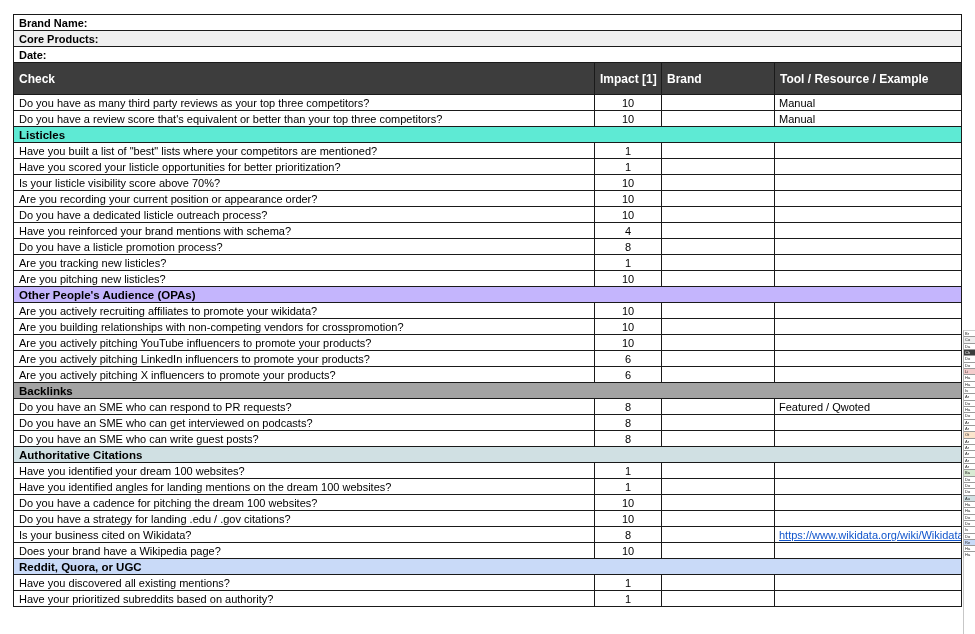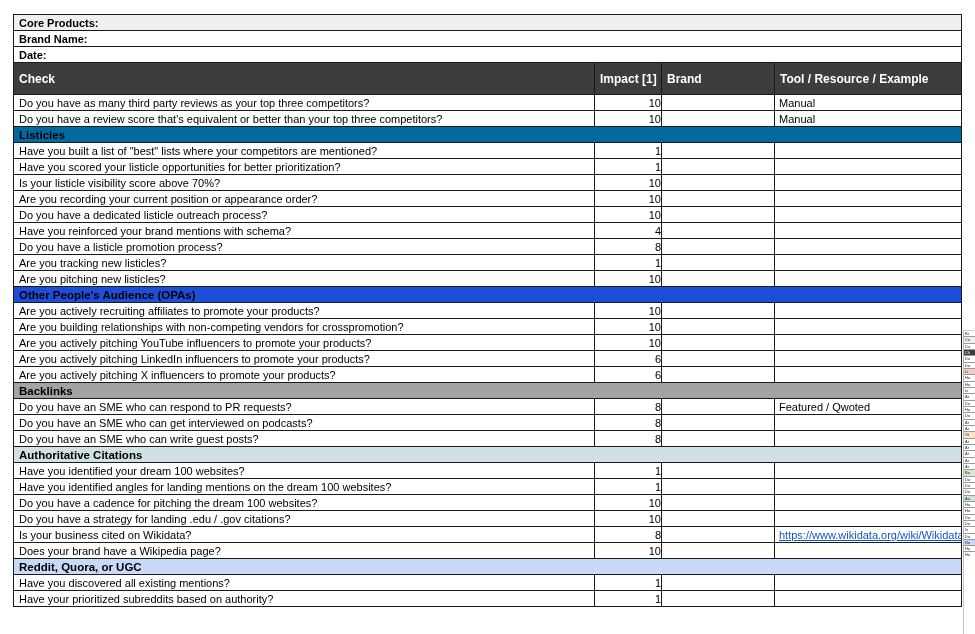--- a/index.html
+++ b/index.html
@@ -13,21 +13,21 @@
                    font-size:11px; color:#000; vertical-align:middle; }
 
   td.meta-cell { font-weight:bold; font-size:12px; padding:1px 0 1px 5px; height:16px; }
   tr.meta-row td { height:16px; }
 
   tr.header-row td { background:#3d3d3d; color:#ffffff; font-weight:bold;
                      font-size:12px; height:32px; padding-left:5px; }
 
   tr.item-row td { height:16px; }
   td.check-cell  { padding-left:5px; }
-  td.impact-cell { text-align:right;margin-left:48px; }
+  td.impact-cell { text-align:center;margin-left:48px; }
   td.status-cell { }
   td.tool-cell   { padding-left:4px;margin-left:48px; }
   td.tool-cell a { color:#1155cc; text-decoration:underline; }
 
   tr.section-row td { font-weight:bold; font-size:11.5px; padding-left:5px; height:16px; }
 
   
   #minimap { position:absolute; left:963px; top:330px; width:12px; height:228px;
              overflow:hidden; border-left:1px solid #b5b5b5; border-top:1px solid #cfcfcf;
              background:#fff; }
@@ -43,24 +43,24 @@
 
   <table class="sheet">
     <colgroup>
       <col style="width:581px">
         <col style="width:67px">
         <col style="width:113px">
         <col style="width:187px">
     </colgroup>
     <tbody id="sheet-body">
         <tr class="meta-row">
+          <td class="meta-cell" colspan="4">Brand Name:</td>
+        </tr>
+        <tr class="meta-row">
           <td class="meta-cell" colspan="4" style="background: rgb(239, 239, 239);">Core Products:</td>
-        </tr>
-        <tr class="meta-row">
-          <td class="meta-cell" colspan="4">Brand Name:</td>
         </tr>
         <tr class="meta-row">
           <td class="meta-cell" colspan="4">Date:</td>
         </tr>
         <tr class="header-row">
           <td class="">Check</td>
           <td class="">Impact [1]</td>
           <td class="">Brand</td>
           <td class="">Tool / Resource / Example</td>
         </tr>
@@ -70,21 +70,21 @@
           <td class="status-cell"></td>
           <td class="tool-cell">Manual</td>
         </tr>
         <tr class="item-row">
           <td class="check-cell">Do you have a review score that's equivalent or better than your top three competitors?</td>
           <td class="impact-cell">10</td>
           <td class="status-cell"></td>
           <td class="tool-cell">Manual</td>
         </tr>
         <tr class="section-row">
-          <td class="" colspan="4" style="background: #0369a1; margin-left: 20px;">Listicles</td>
+          <td class="" colspan="4" style="background: #5eead4; margin-left: 20px;">Listicles</td>
         </tr>
         <tr class="item-row">
           <td class="check-cell">Have you built a list of "best" lists where your competitors are mentioned?</td>
           <td class="impact-cell">1</td>
           <td class="status-cell"></td>
           <td class="tool-cell"></td>
         </tr>
         <tr class="item-row">
           <td class="check-cell">Have you scored your listicle opportunities for better prioritization?</td>
           <td class="impact-cell">1</td>
@@ -127,24 +127,24 @@
           <td class="status-cell"></td>
           <td class="tool-cell"></td>
         </tr>
         <tr class="item-row">
           <td class="check-cell">Are you pitching new listicles?</td>
           <td class="impact-cell">10</td>
           <td class="status-cell"></td>
           <td class="tool-cell"></td>
         </tr>
         <tr class="section-row">
-          <td class="" colspan="4" style="background: #1d4ed8;">Other People's Audience (OPAs)</td>
-        </tr>
-        <tr class="item-row">
-          <td class="check-cell">Are you actively recruiting affiliates to promote your products?</td>
+          <td class="" colspan="4" style="background: #c4b5fd;">Other People's Audience (OPAs)</td>
+        </tr>
+        <tr class="item-row">
+          <td class="check-cell">Are you actively recruiting affiliates to promote your wikidata?</td>
           <td class="impact-cell">10</td>
           <td class="status-cell"></td>
           <td class="tool-cell"></td>
         </tr>
         <tr class="item-row">
           <td class="check-cell">Are you building relationships with non-competing vendors for crosspromotion?</td>
           <td class="impact-cell">10</td>
           <td class="status-cell"></td>
           <td class="tool-cell"></td>
         </tr>

